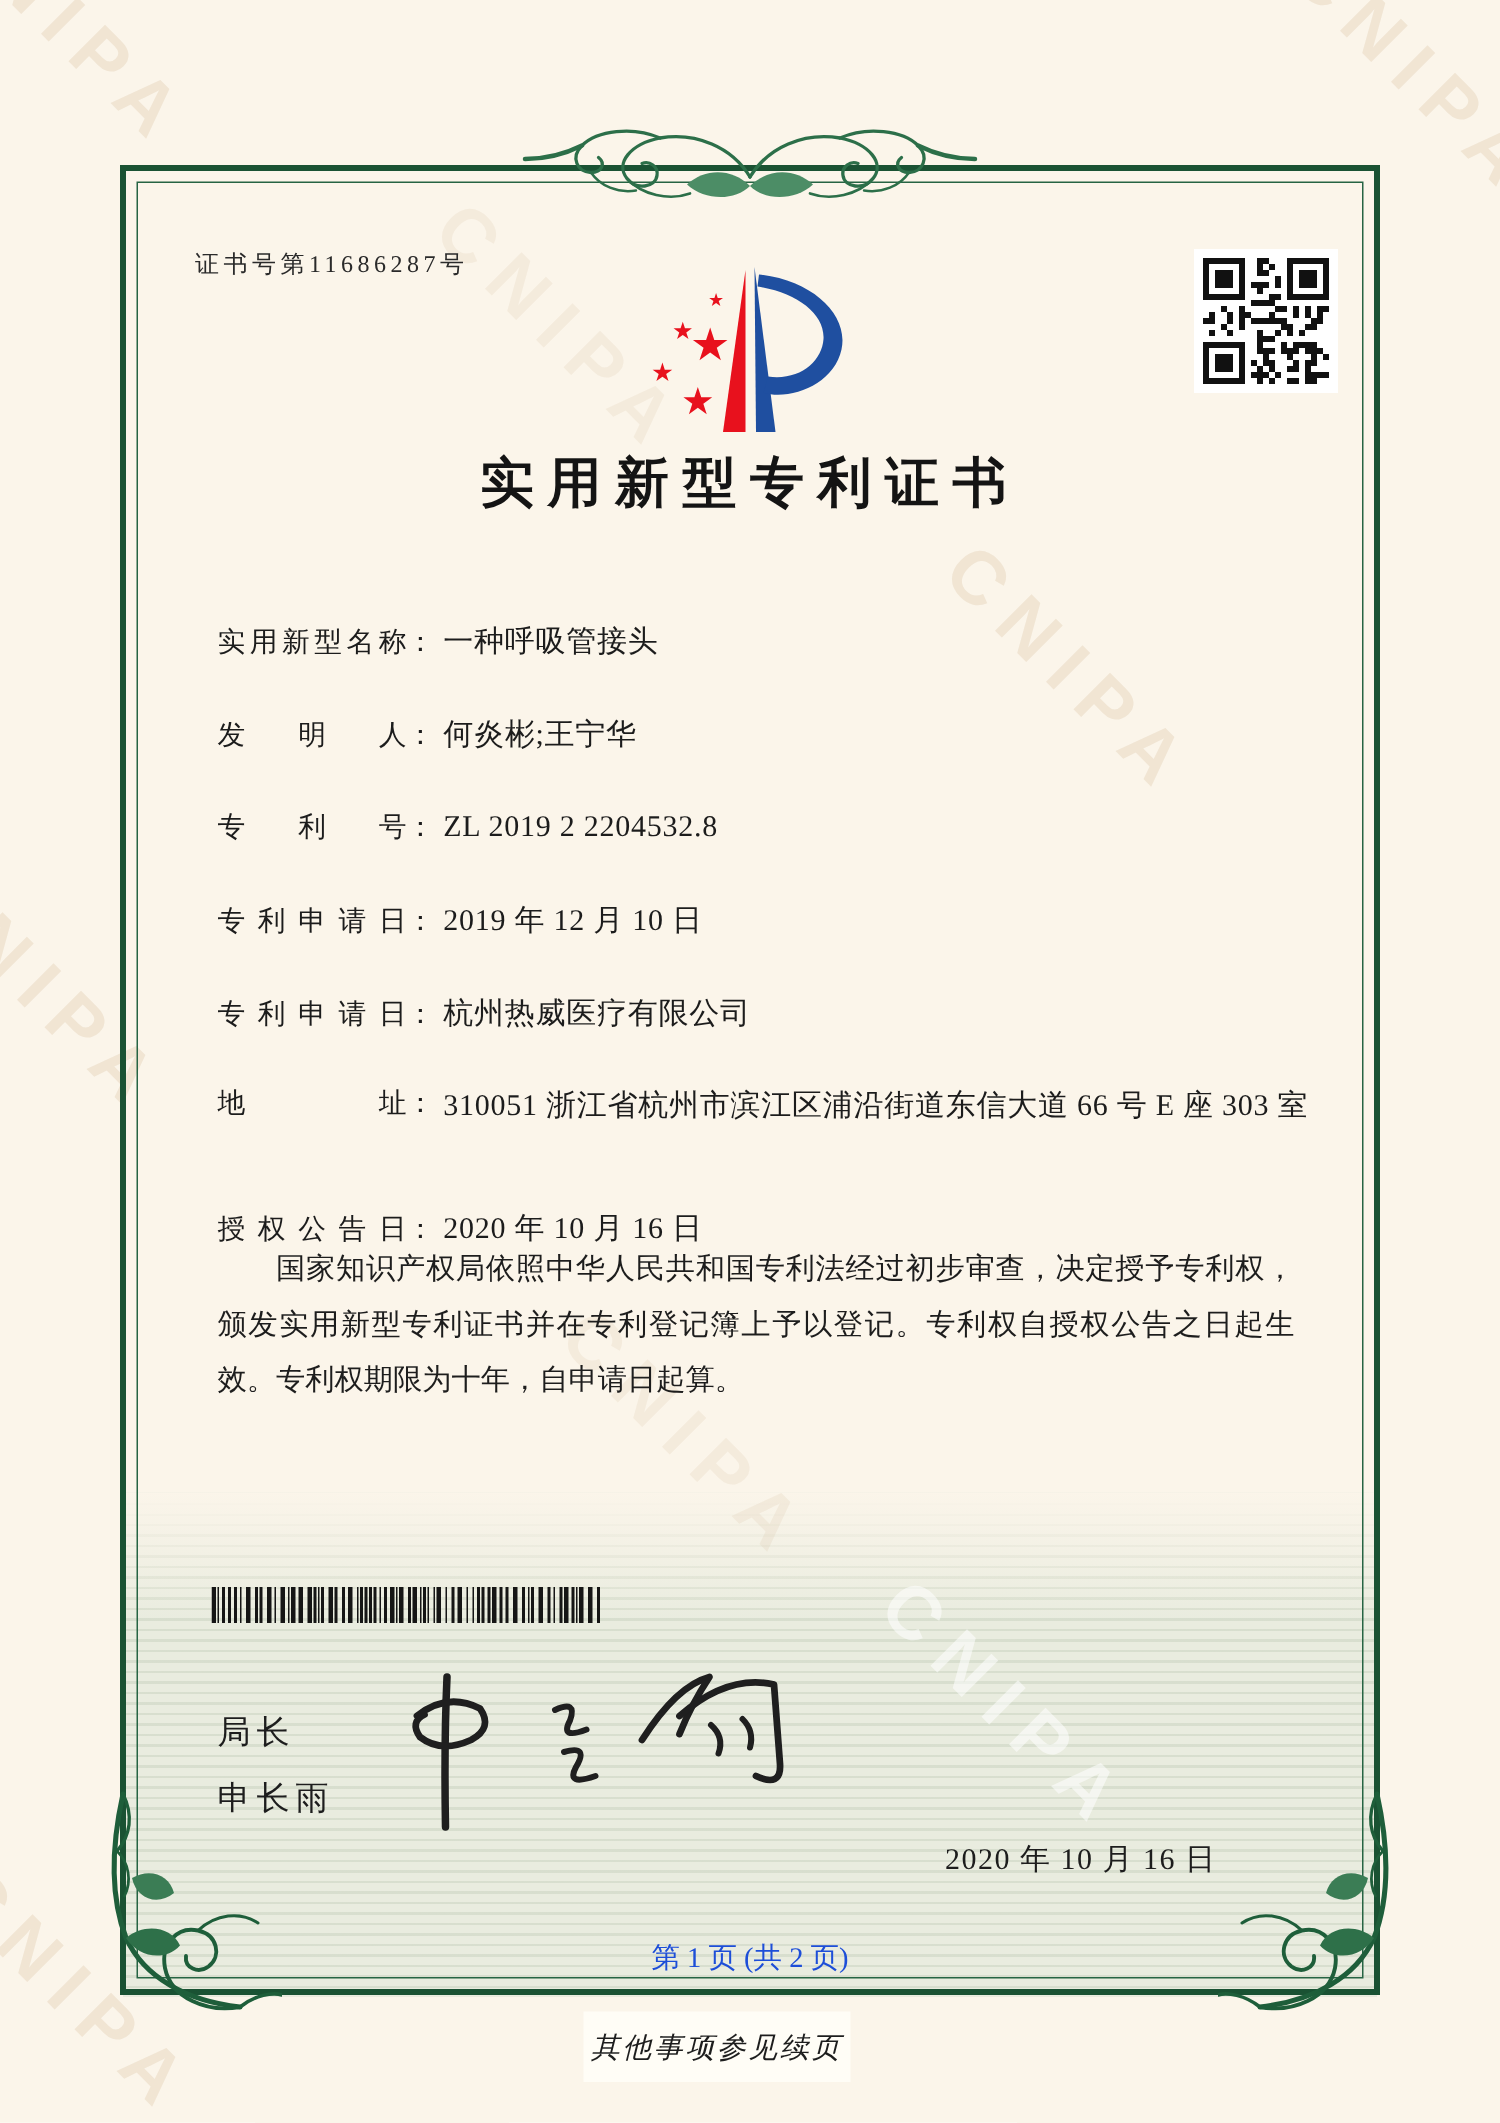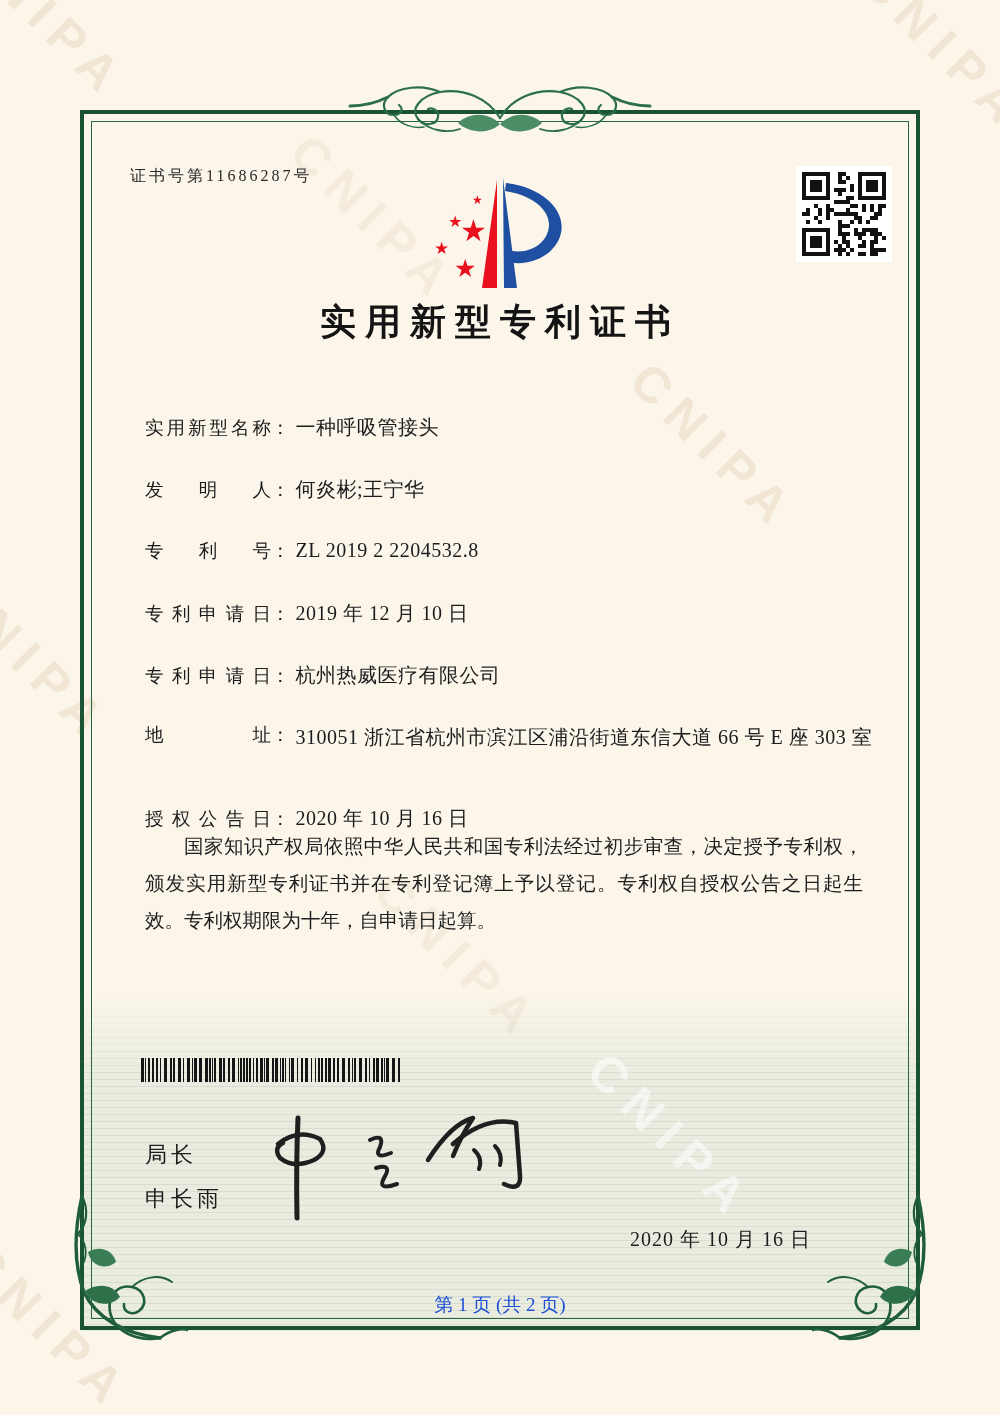--- a/index.html
+++ b/index.html
@@ -370,14 +370,17 @@
       <path d="M124,66 Q141,61 132,76 Q125,89 145,82" stroke-width="4"></path>
       <path d="M176,58 Q199,22 221,16 Q209,34 201,54" stroke-width="4.5"></path>
       <path d="M201,42 Q233,14 264,21 L268,74 Q269,90 252,82" stroke-width="4.5"></path>
       <path d="M222,48 Q231,56 227,67" stroke-width="4"></path>
       <path d="M243,44 Q251,52 248,63" stroke-width="4"></path>
     </g>
   </svg>
 
   <div class="date-line">2020 年 10 月 16 日</div>
   <div class="page-info">第 1 页 (共 2 页)</div>
+  <div class="footer-note-box">
+    <span class="footer-note">其他事项参见续页</span>
+  </div>
 
 </div>
 
 </body></html>

